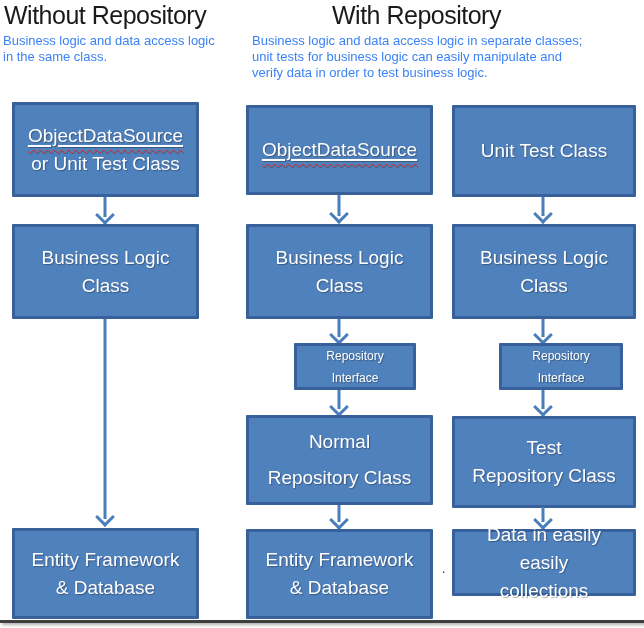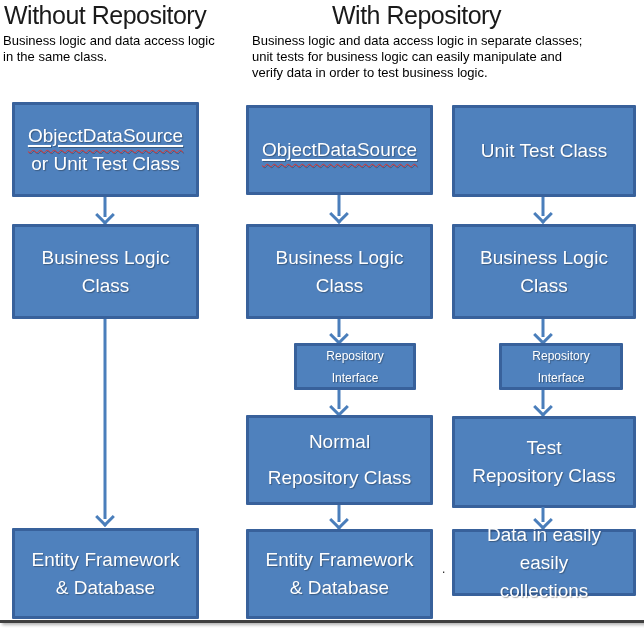--- a/index.html
+++ b/index.html
@@ -13,21 +13,21 @@
     box-shadow:2px 2px 3px rgba(0,0,0,0.3);
     padding-left:47px;
   }
   .h-title{
     position:absolute;top:0;font-size:25px;line-height:31px;color:#1a1a1a;
     white-space:nowrap;letter-spacing:-0.5px;
   }
   .h-without{left:4px;}
   .h-with{left:332px;width:206px;}
   .desc{
-    position:absolute;top:33px;font-size:13px;line-height:16px;color:#000000;
+    position:absolute;top:33px;font-size:13px;line-height:16px;color:#3b82f6;
   }
   .desc-without{left:3px;width:250px;}
   .desc-with{left:252px;width:392px;}
   .node{
     position:absolute;box-sizing:border-box;background:#4f81bd;border:3px solid #38619b;
     color:#fff;display:flex;flex-direction:column;align-items:center;justify-content:center;
     text-align:center;font-size:19px;line-height:28px;
     text-shadow:1px 1px 1px rgba(20,20,20,0.35);border-radius:1px;
   }
   .node.small{font-size:12px;line-height:22px;margin-left:16px;}

